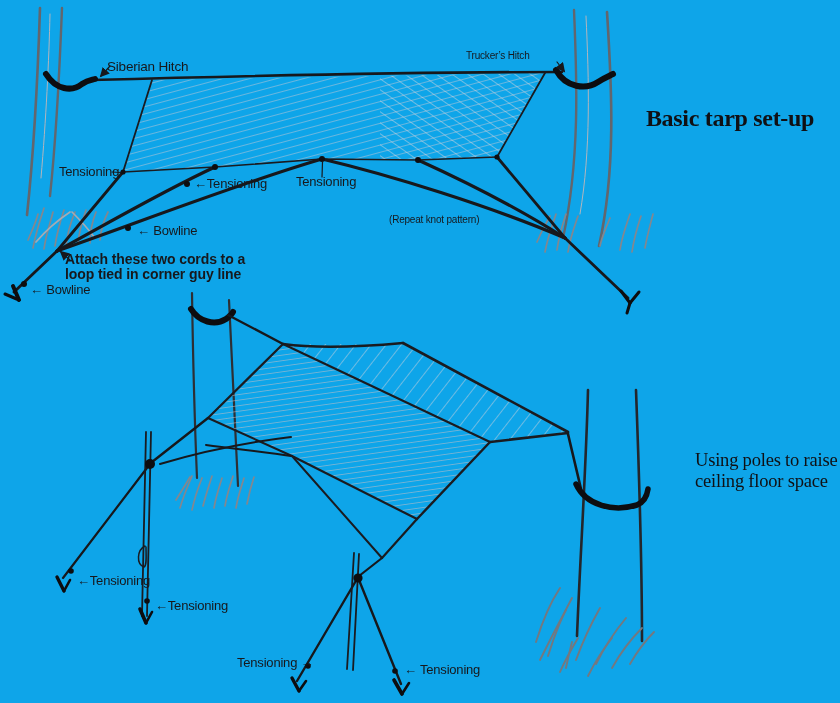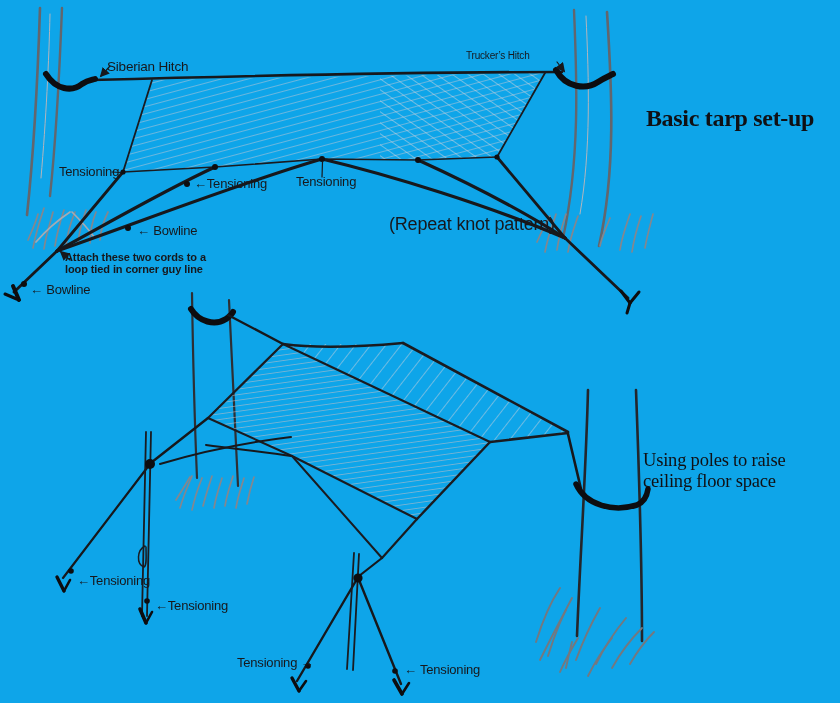--- a/index.html
+++ b/index.html
@@ -1,22 +1,22 @@
 <!DOCTYPE html>
 <html><head>
 <meta charset="utf-8">
 <style>
   html,body{margin:0;padding:0;background:#ffffff;}
   #stage{position:relative;width:840px;height:703px;background:#0ea5e9;overflow:hidden;
          font-family:"Liberation Sans",sans-serif;color:#17181c;}
   #sketch{position:absolute;left:0;top:0;}
   .lbl{position:absolute;font-family:"Liberation Sans",sans-serif;font-size:13px;
        letter-spacing:-0.2px;color:#17181c;white-space:nowrap;line-height:1.05;}
-  .lbl-sm{font-size:18px;}
-  .lbl-bold{font-weight:bold;font-size:11px;letter-spacing:-0.1px;line-height:1.08;}
+  .lbl-sm{font-size:10px;}
+  .lbl-bold{font-weight:bold;font-size:14px;letter-spacing:-0.1px;line-height:1.08;}
   .title{position:absolute;font-family:"Liberation Serif",serif;font-size:24px;
          letter-spacing:-0.3px;color:#101014;text-align:center;line-height:1.05;width:210px;font-weight:bold;}
   .caption{position:absolute;font-family:"Liberation Serif",serif;font-size:18.5px;
            letter-spacing:-0.2px;color:#101014;text-align:left;line-height:1.15;}
 </style>
 </head>
 <body>
 
 <div id="stage">
 
@@ -251,21 +251,21 @@
 
   <div class="lbl lbl-sm" style="left:389px;top:215px;">(Repeat knot pattern)</div>
 
   <div class="lbl lbl-bold" style="left:65px;top:252px;">
     <div>Attach these two cords to a</div>
     <div>loop tied in corner guy line</div>
   </div>
 
   <div class="lbl" style="left:30px;top:283px;">← Bowline</div>
 
-  <div class="caption" style="left:643px;top:450px;">
+  <div class="caption" style="left:695px;top:450px;">
     <div>Using poles to raise</div>
     <div>ceiling floor space</div>
   </div>
 
   <div class="lbl" style="left:77px;top:574px;">←Tensioning</div>
 
   <div class="lbl" style="left:155px;top:599px;">←Tensioning</div>
 
   <div class="lbl" style="left:237px;top:656px;">Tensioning →</div>
 

